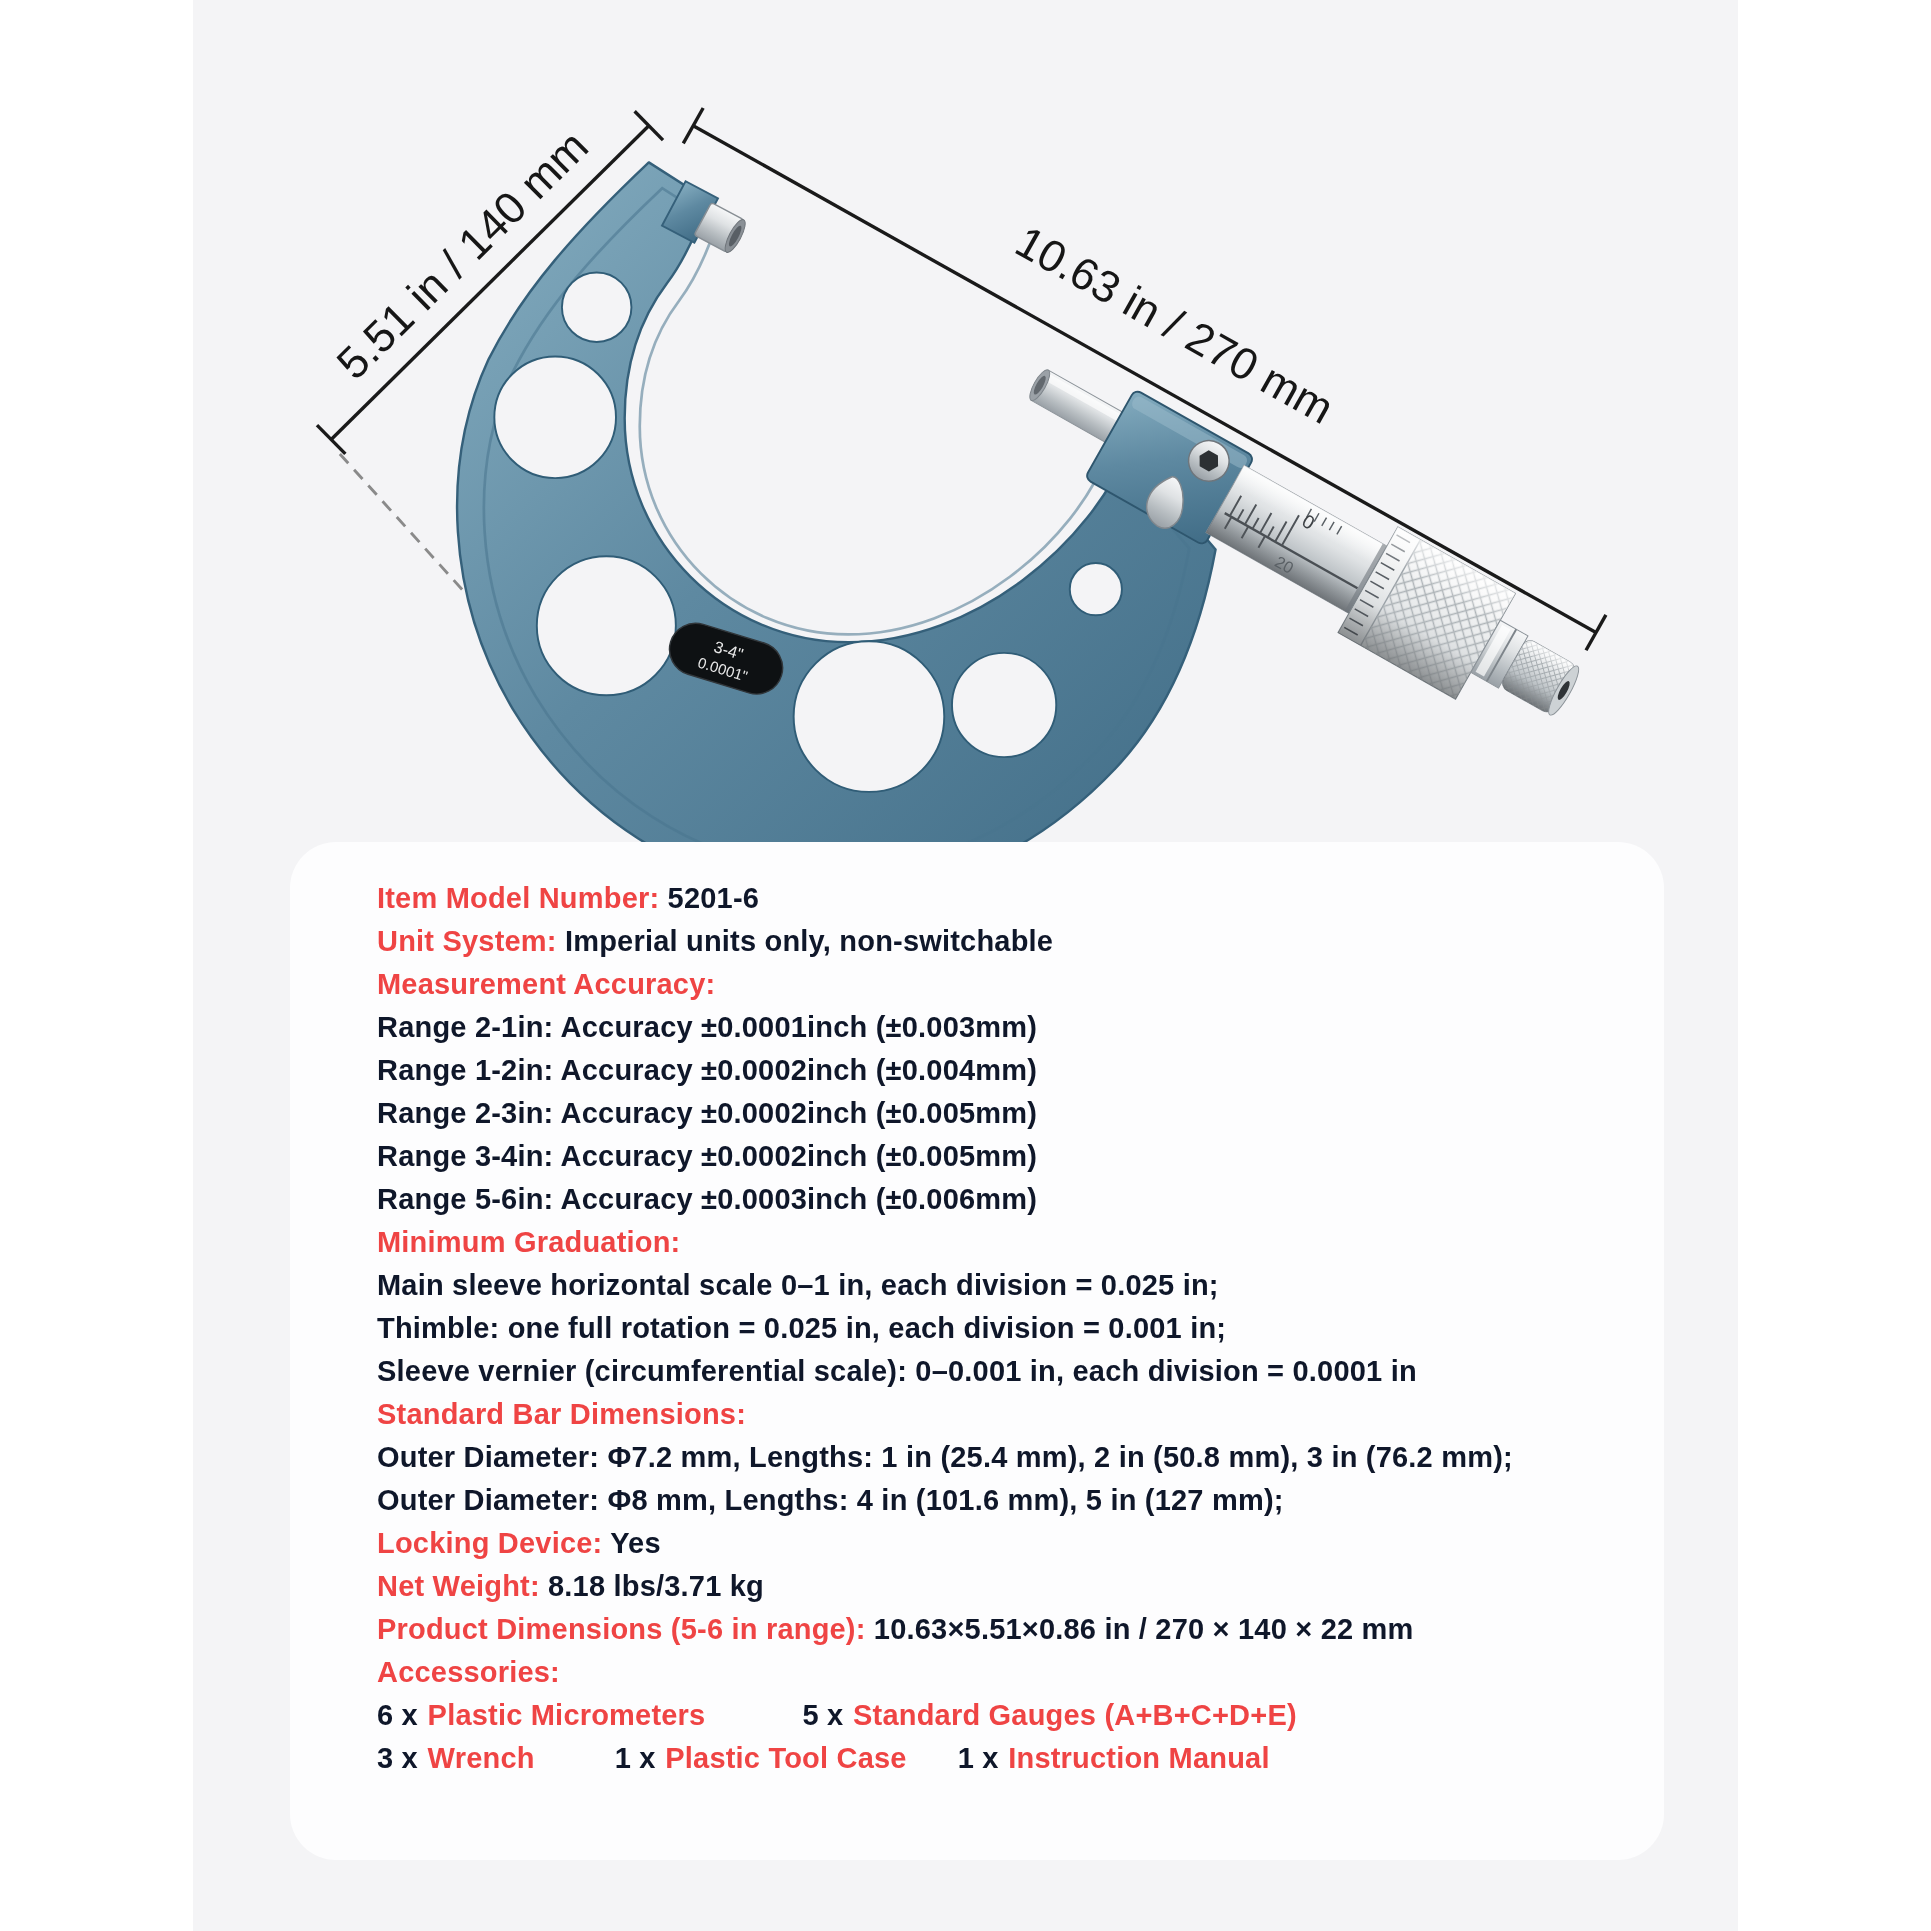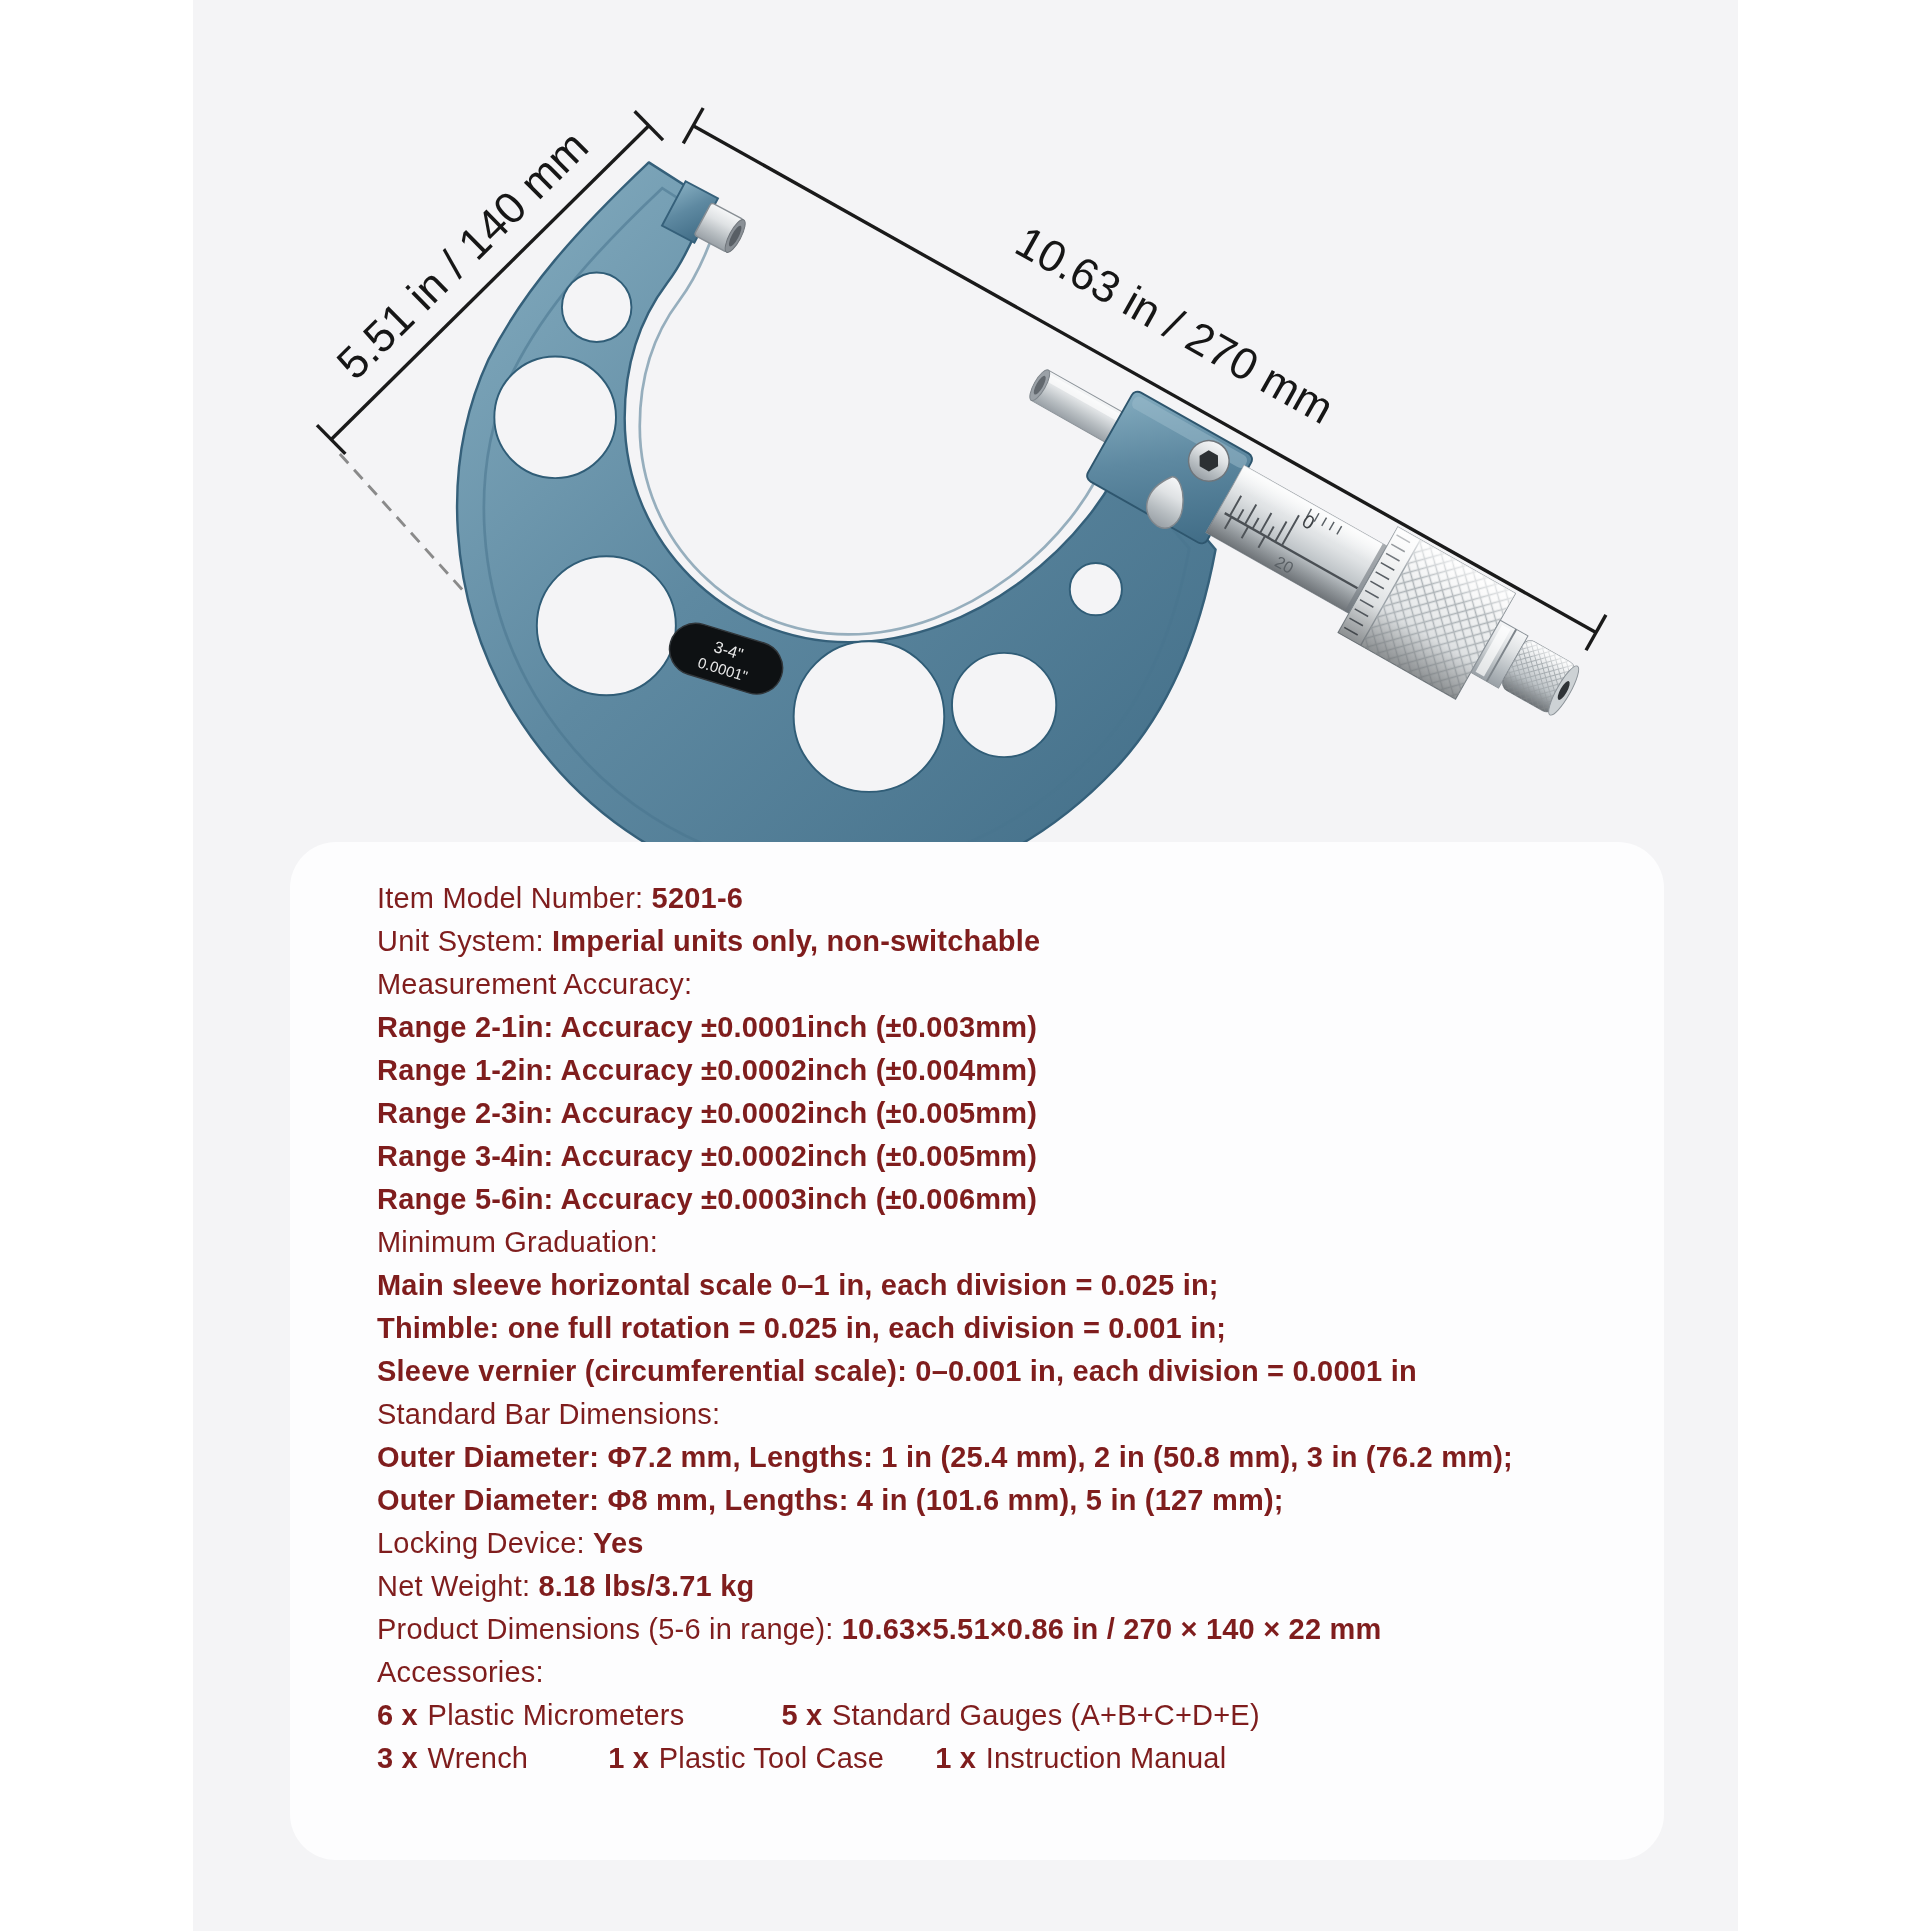--- a/index.html
+++ b/index.html
@@ -4,22 +4,22 @@
 <style>
   html,body{margin:0;padding:0;background:#ffffff;}
   .canvas{position:relative;width:1931px;height:1931px;background:#ffffff;overflow:hidden;
           font-family:"Liberation Sans",sans-serif;}
   .band{position:absolute;left:193px;top:0;width:1545px;height:1931px;background:#f4f4f6;}
   .photo-svg{position:absolute;left:0;top:0;}
   .spec-card{position:absolute;left:290px;top:842px;width:1374px;height:1018px;
              background:#fdfdfe;border-radius:46px;box-sizing:border-box;
              padding:35px 19.3px 0 87px;}
   .line{white-space:nowrap;font-size:29px;line-height:43px;letter-spacing:0.2px;}
-  .k{color:#7f1d1d;font-weight:400;text-align:center;}
-  .o{color:#7f1d1d;font-weight:700;}
+  .k{color:#ef4444;font-weight:700;text-align:center;}
+  .o{color:#0f172a;font-weight:700;}
   .acc .k{margin-left:9.7px;}
   .m1{margin-right:97px;}
   .m2{margin-right:80px;}
   .m3{margin-right:51px;}
 </style>
 </head>
 <body>
 
 <div class="canvas">
   <div class="band"></div>

